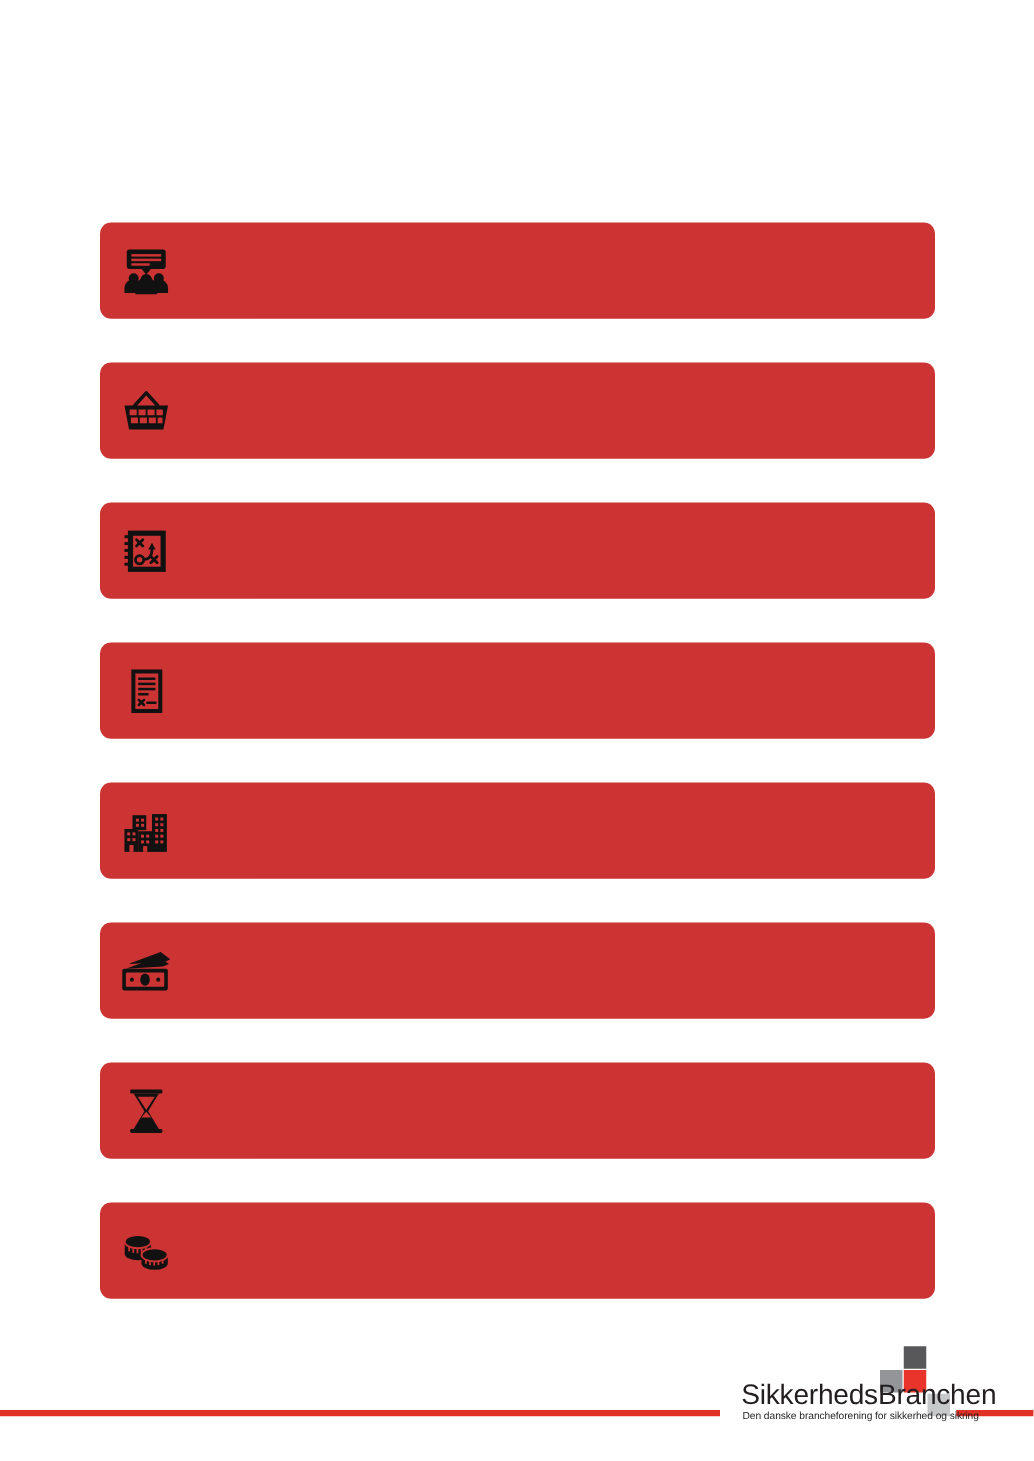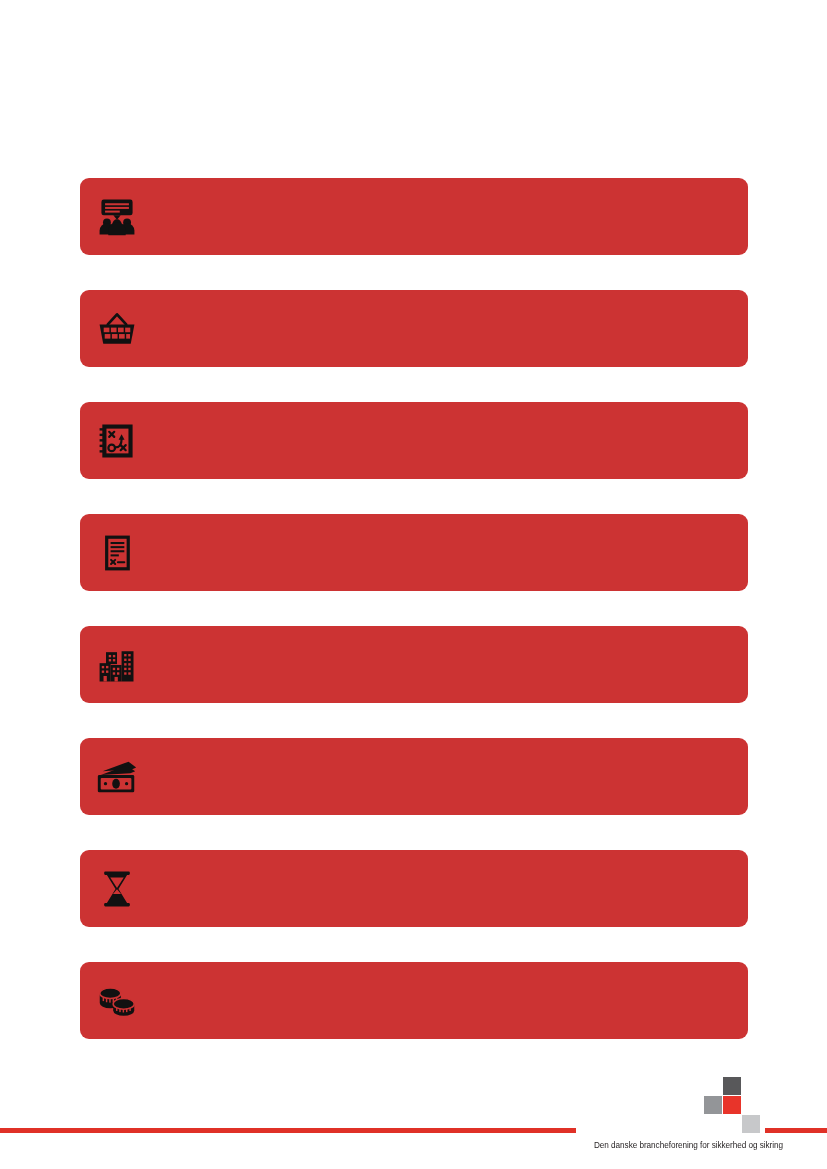--- a/index.html
+++ b/index.html
@@ -109,21 +109,20 @@
   }
   .logo-tagline {
     position: absolute;
     left: 1px;
     top: 51px;
     font-size: 8.2px;
     color: #231f20;
     letter-spacing: -0.05px;
     font-family: "Liberation Sans", sans-serif;
     white-space: nowrap;
-    margin-top: 13px;
   }
 </style>
 </head>
 <body>
 
 <div class="page">
 
   <div class="panel-list">
 
     <div class="panel">
@@ -318,16 +317,17 @@
   <div class="footer-rule-left"></div>
   <div class="footer-rule-right"></div>
 
   <div class="logo">
     <div class="logo-blocks">
       <span class="blk blk-top"></span>
       <span class="blk blk-midleft"></span>
       <span class="blk blk-midright"></span>
       <span class="blk blk-botright"></span>
     </div>
+    <div class="logo-wordmark">SikkerhedsBranchen</div>
     <div class="logo-tagline">Den danske brancheforening for sikkerhed og sikring</div>
   </div>
 
 </div>
 
 </body></html>

